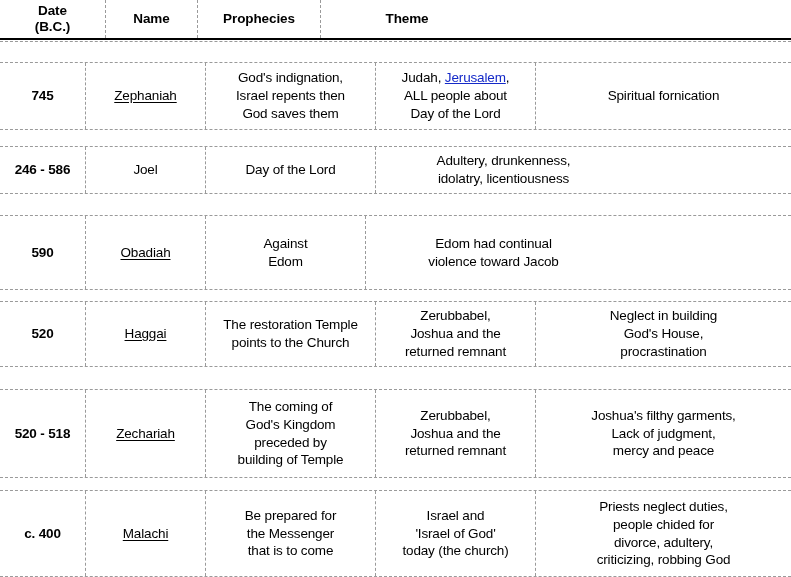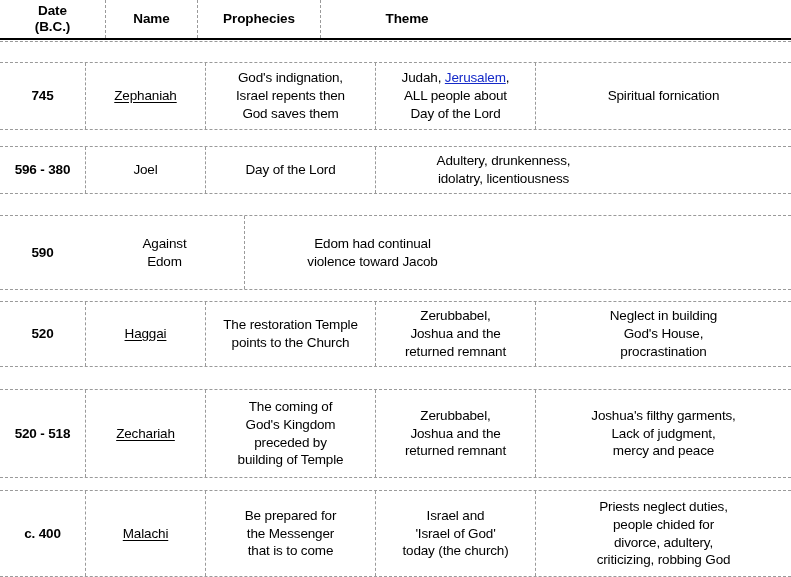--- a/index.html
+++ b/index.html
@@ -126,29 +126,32 @@
         <div class="cell c-name">
           <span class="name-link">Zephaniah</span>
         </div>
         <div class="cell c-theme">God's indignation,<br>Israel repents then<br>God saves them</div>
         <div class="cell c-prop">
           <div>Judah, <span class="ext-link" style="color: rgb(20, 41, 200);">Jerusalem</span>,<br>ALL people about<br>Day of the Lord</div>
         </div>
         <div class="cell c-sins">Spiritual fornication</div>
       </div>
       <div class="data-row" style="top: 146px; height: 48px;">
-        <div class="cell c-date">596 - 380</div>
+        <div class="cell c-date">246 - 586</div>
         <div class="cell c-name">
           <span>Joel</span>
         </div>
         <div class="cell c-theme">Day of the Lord</div>
         <div class="cell c-sins">Adultery, drunkenness,<br>idolatry, licentiousness</div>
       </div>
       <div class="data-row" style="top: 215px; height: 75px;">
         <div class="cell c-date">590</div>
+        <div class="cell c-name">
+          <span class="name-link">Obadiah</span>
+        </div>
         <div class="cell c-prop">Against<br>Edom</div>
         <div class="cell c-sins">Edom had continual<br>violence toward Jacob</div>
       </div>
       <div class="data-row" style="top: 301px; height: 66px;">
         <div class="cell c-date">520</div>
         <div class="cell c-name">
           <span class="name-link">Haggai</span>
         </div>
         <div class="cell c-theme">The restoration Temple<br>points to the Church</div>
         <div class="cell c-prop">Zerubbabel,<br>Joshua and the<br>returned remnant</div>

